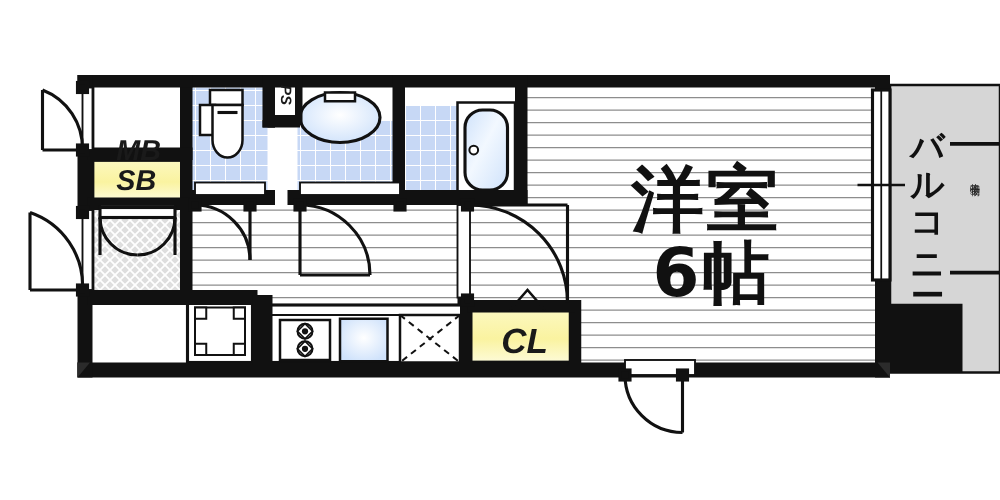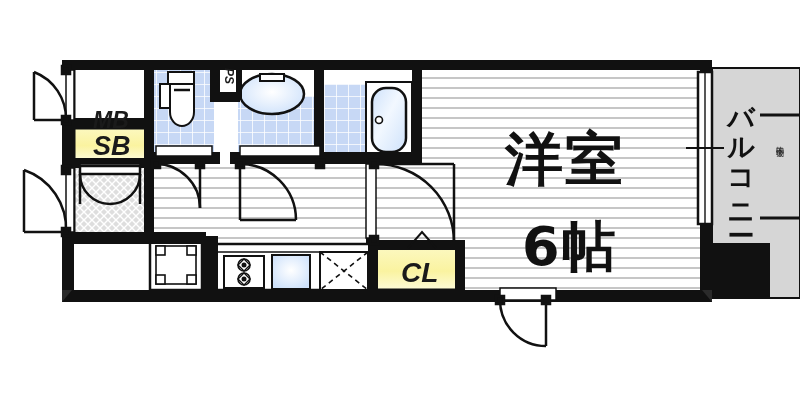--- a/index.html
+++ b/index.html
@@ -4,29 +4,29 @@
 <title>Floor Plan</title>
 <style>
   html,body{margin:0;padding:0;background:#ffffff;}
   body{width:800px;height:400px;overflow:hidden;
        font-family:"Liberation Sans","DejaVu Sans",sans-serif;}
   #plan{position:relative;width:800px;height:400px;background:#ffffff;}
   #plan svg{position:absolute;left:0;top:0;}
   .lbl{position:absolute;font-weight:bold;font-style:italic;color:#1a1a1a;
        white-space:nowrap;pointer-events:none;}
   .lbl-mb{font-size:23px;margin-top:27px;}
-  .lbl-sb{font-size:27px;}
+  .lbl-sb{font-size:23px;}
   .lbl-ent{font-size:26px;}
   .lbl-cl{font-size:28px;}
   .lbl-ps{font-size:12px;font-style:italic;font-weight:bold;
           transform:rotate(90deg);transform-origin:left top;}
   .jp{position:absolute;color:#111;font-weight:bold;white-space:nowrap;
       font-family:"DejaVu Sans","Liberation Sans",sans-serif;}
   .jp-room{font-size:58px;letter-spacing:2px;}
-  .jp-size{font-size:54px;letter-spacing:2px;margin-top:28px;}
+  .jp-size{font-size:54px;letter-spacing:2px;}
   .jp-balc{font-size:27px;writing-mode:vertical-rl;text-orientation:upright;
            letter-spacing:3px;}
   .jp-dry{font-size:8px;writing-mode:vertical-rl;text-orientation:upright;
           letter-spacing:1px;font-weight:normal;color:#222;}
 </style>
 </head>
 <body>
 
 <div id="plan">
 

